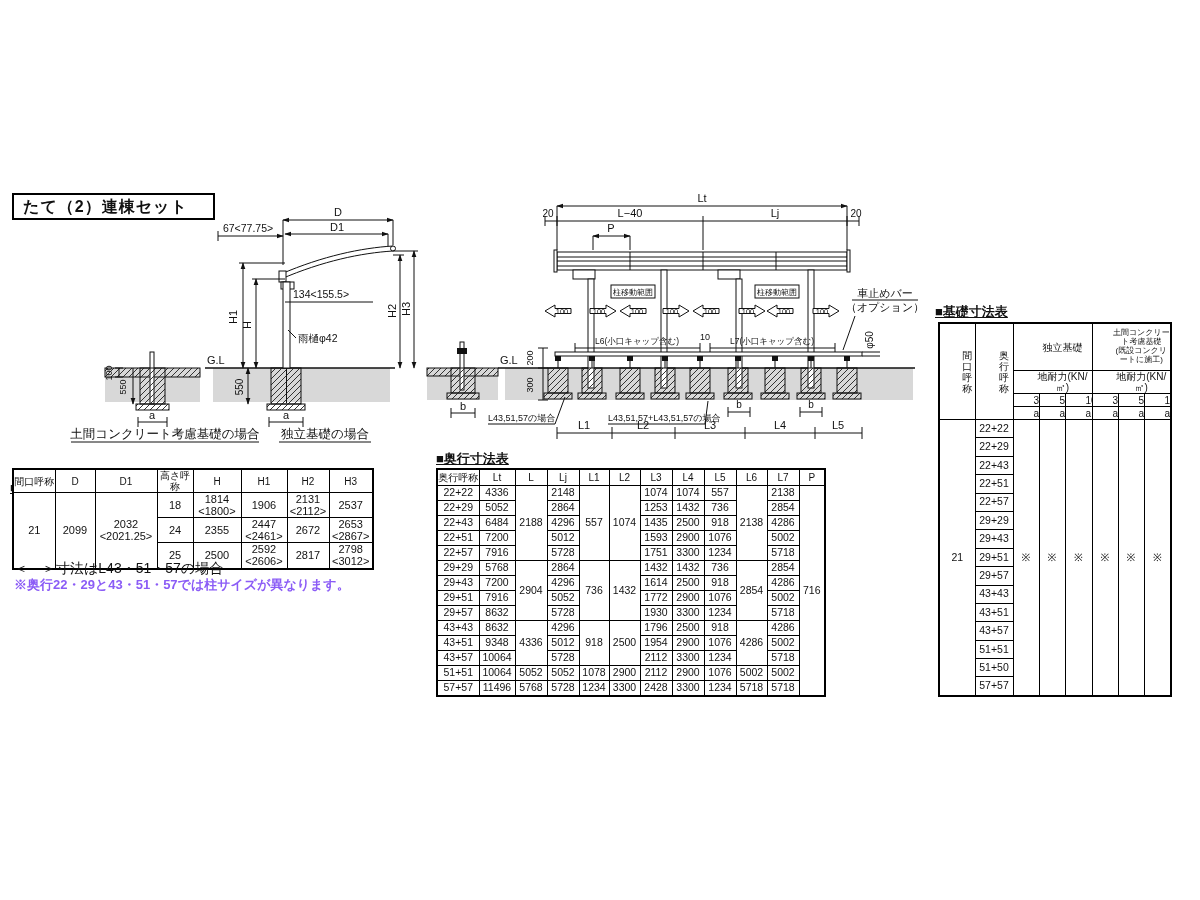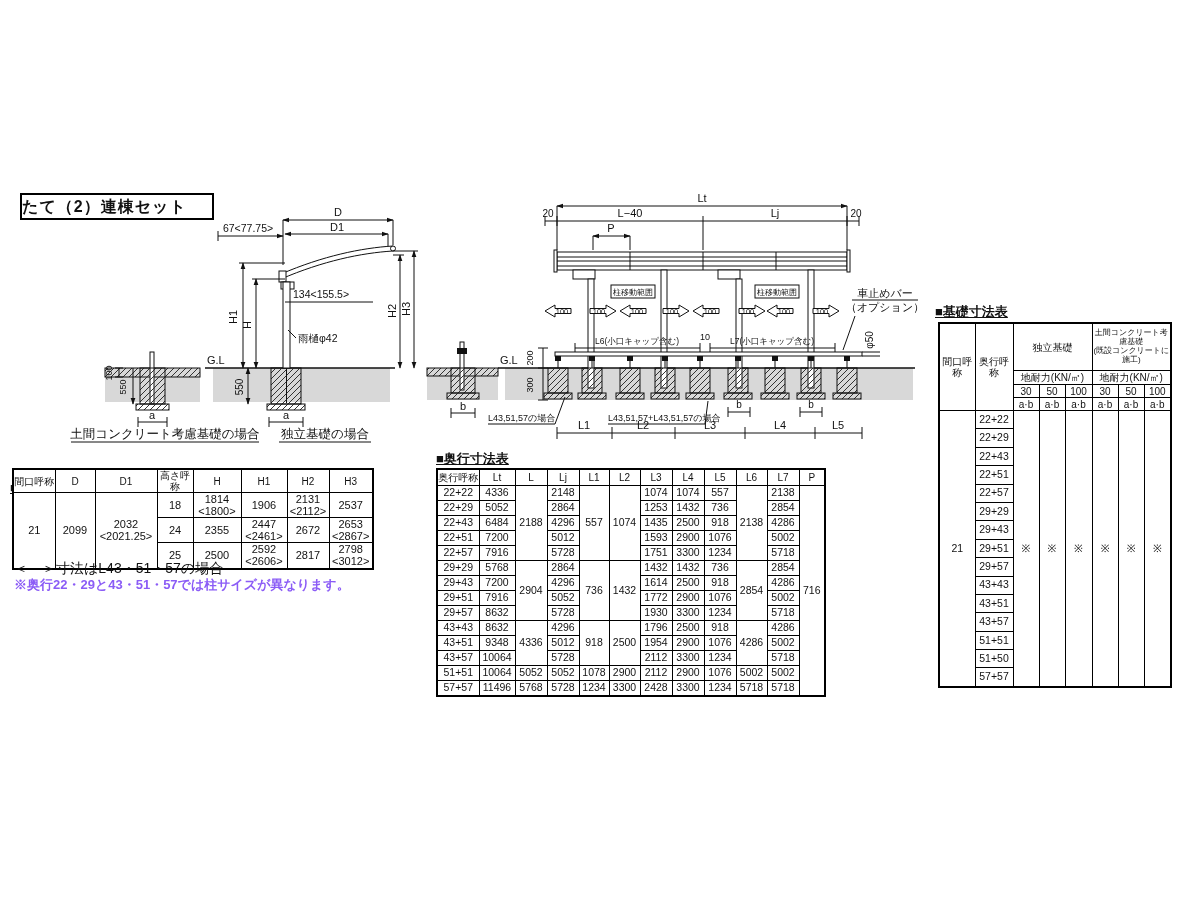--- a/index.html
+++ b/index.html
@@ -1,34 +1,34 @@
 <!DOCTYPE html>
 <html><head>
 <meta charset="utf-8">
 <style>
   html,body{margin:0;padding:0;background:#fff;}
   #page{position:relative;width:1200px;height:900px;background:#fff;overflow:hidden;
         font-family:"Liberation Sans",sans-serif;color:#111;}
   .abs{position:absolute;}
-  #titlebox{left:20px;top:193px;width:190px;height:23px;border:2px solid #000;
-            font-size:16px;font-weight:bold;line-height:23px;padding-left:0;letter-spacing:1px;}
+  #titlebox{left:12px;top:193px;width:190px;height:23px;border:2px solid #000;
+            font-size:16px;font-weight:bold;line-height:23px;padding-left:9px;letter-spacing:1px;}
   .t-title{font-size:13px;font-weight:bold;text-decoration:underline;white-space:nowrap;}
   table{border-collapse:collapse;table-layout:fixed;background:#fff;}
   td,th{border:1px solid #000;text-align:center;vertical-align:middle;padding:0;
         font-weight:normal;font-size:11px;line-height:1.1;overflow:hidden;}
   .tbl{position:absolute;border:2px solid #000;}
   .pre{white-space:pre-line;}
   
   .oh th{height:13px;font-size:10px;}
   .oh td{height:24px;margin-left:21px;}
   
   .dep th{height:15px;font-size:10px;}
   .dep td{height:14px;font-size:10.5px;}
   
-  .fnd th{font-size:10px;}
+  .fnd th{font-size:10px;padding-left:20px;}
   .fnd .h-big{height:46px;}
   .fnd .h-doma{font-size:8px;}
   .fnd .h-mid{height:13px;}
   .fnd .h-sm{height:12px;}
   .fnd td{height:17.4px;font-size:10.5px;}
   .note-black{font-size:14px;color:#111;white-space:nowrap;}
   .pink{font-size:13px;font-weight:bold;white-space:nowrap;line-height:1.45;}
   .pink .ind{margin-left:13px;}
   svg text{font-family:"Liberation Sans",sans-serif;fill:#111;}
   svg .ln{stroke:#111;stroke-width:1;fill:none;}

